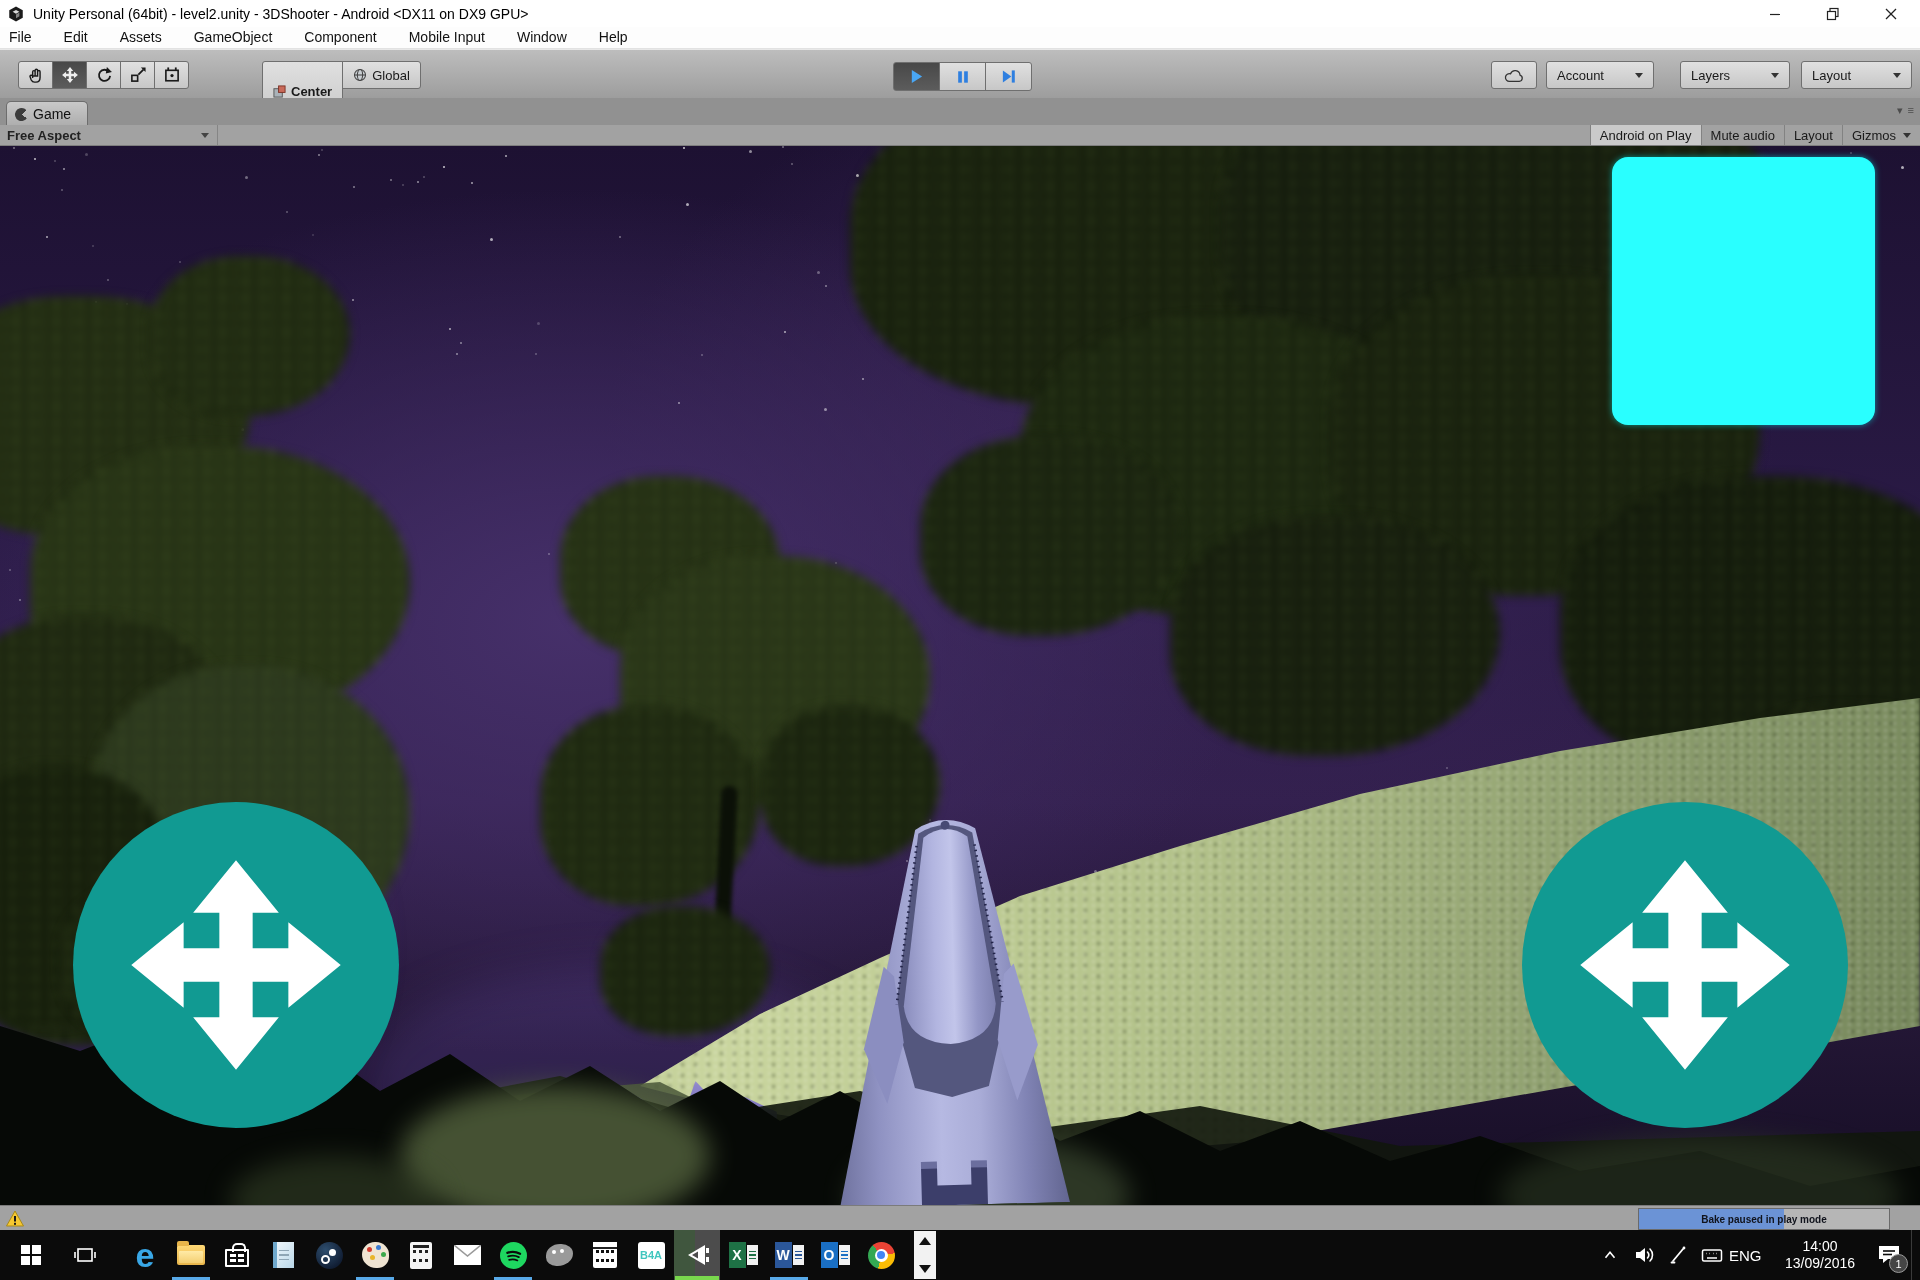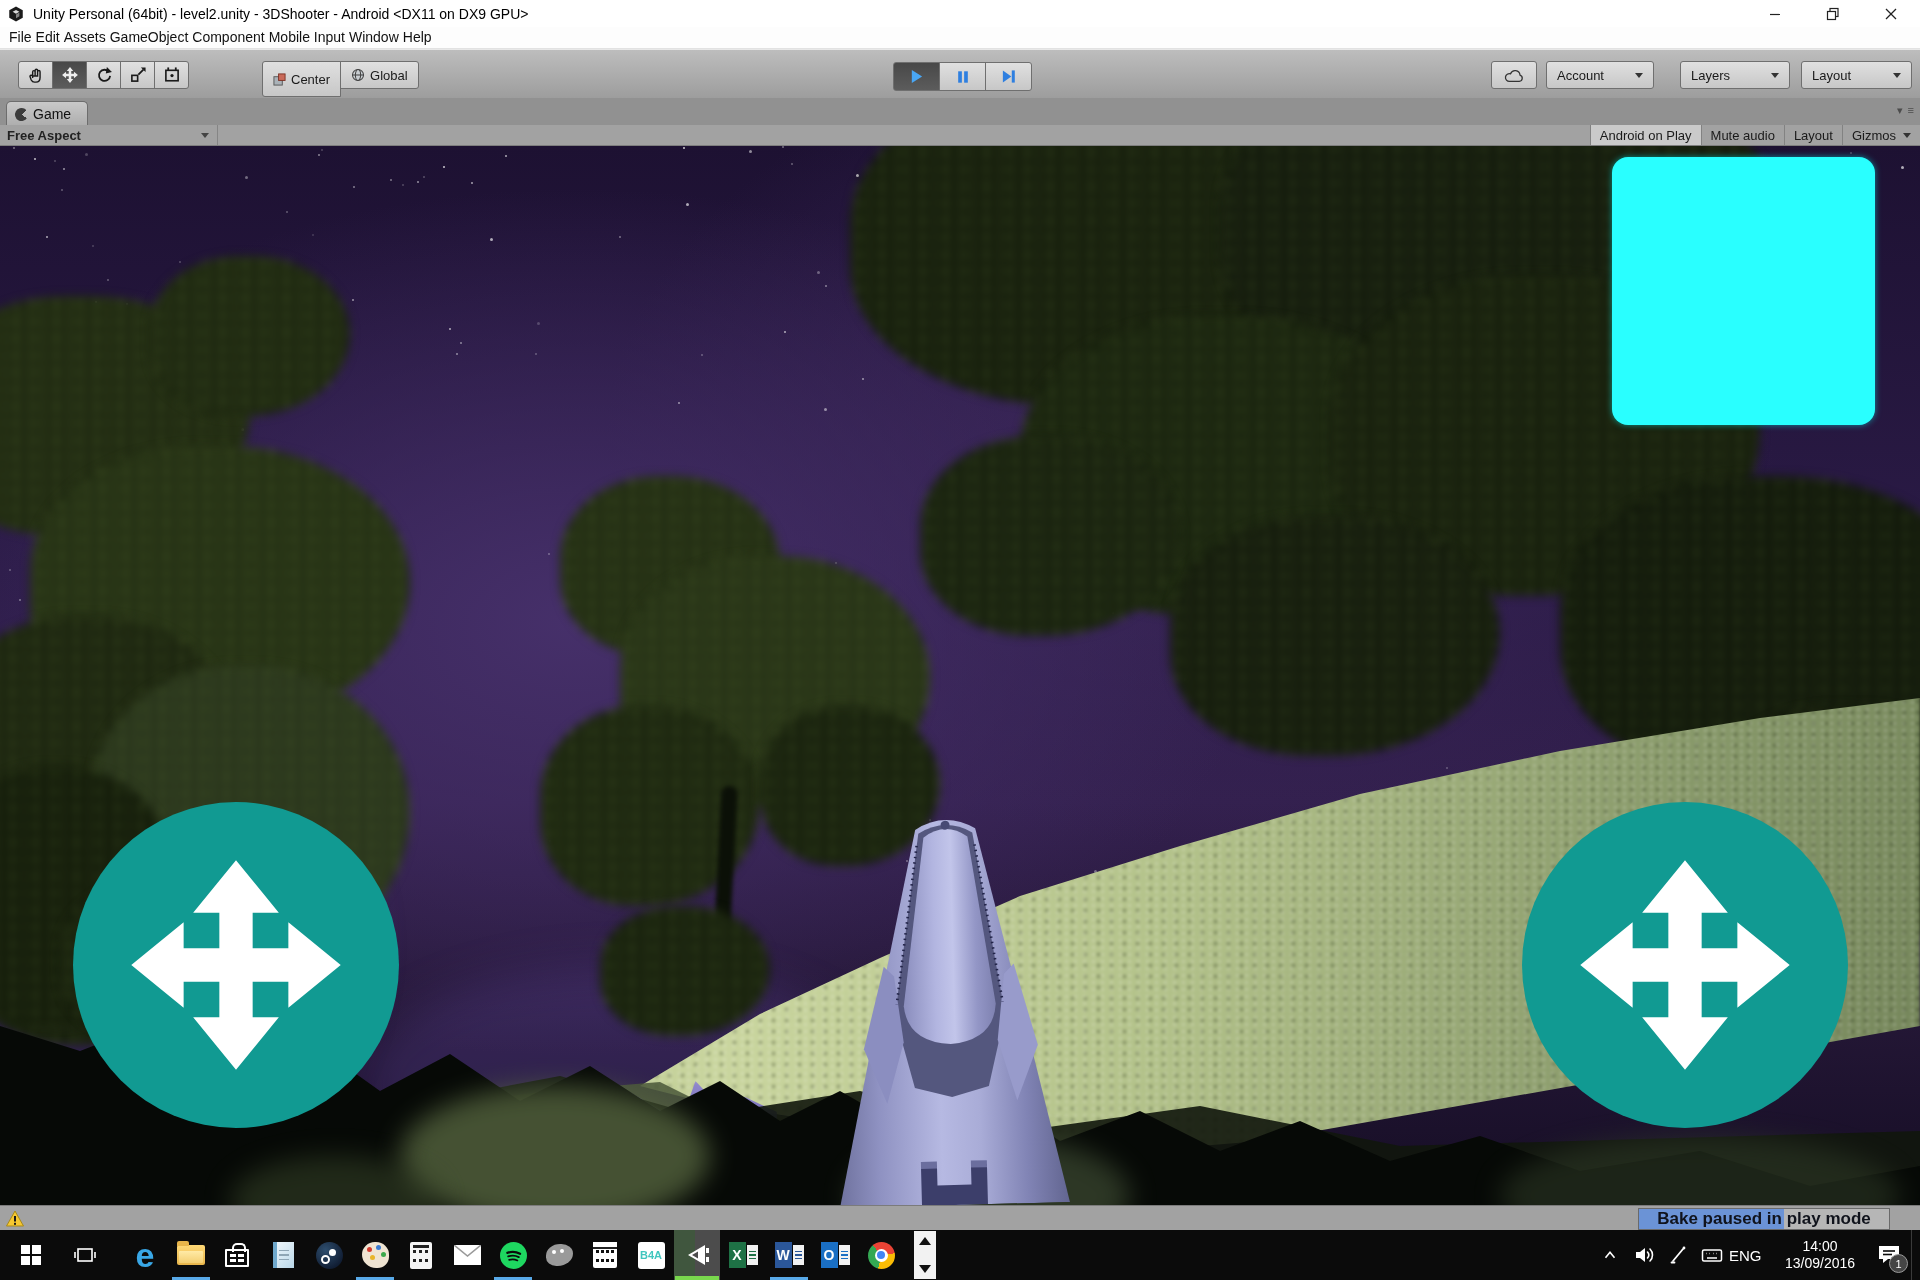--- a/index.html
+++ b/index.html
@@ -5,21 +5,21 @@
   html,body{margin:0;padding:0;}
   body{width:1920px;height:1280px;position:relative;overflow:hidden;background:#000;
        font-family:"Liberation Sans",sans-serif;-webkit-font-smoothing:antialiased;}
   
   #titlebar{position:absolute;left:0;top:0;width:1920px;height:27px;background:#fff;display:flex;align-items:center;}
   #titlebar .appicon{width:18px;height:18px;margin:0 8px 0 7px;}
   #titlebar .title{font-size:14px;color:#000;}
   #wincontrols{position:absolute;right:0;top:0;height:27px;display:flex;}
   .winbtn{width:58px;height:27px;display:flex;align-items:center;justify-content:center;}
   #menubar{position:absolute;left:0;top:27px;width:1920px;height:21px;background:#fdfdfd;display:flex;align-items:center;border-bottom:1px solid #e2e2e2;}
-  #menubar .mitem{font-size:14px;color:#111;padding:0 2px;height:21px;line-height:21px;}
+  #menubar .mitem{font-size:14px;color:#111;padding:0 16px;height:21px;line-height:21px;}
   #menubar .mitem:first-child{padding-left:9px;}
   
   #toolbar{position:absolute;left:0;top:49px;width:1920px;height:48px;
            background:linear-gradient(#bdbdbd,#9d9d9d);border-top:1px solid #e8e8e8;border-bottom:1px solid #6c6c6c;}
   .btngroup{position:absolute;display:flex;}
   .tbtn{height:26px;background:linear-gradient(#e0e0e0,#c7c7c7);border:1px solid #6f6f6f;margin-left:-1px;
         display:flex;align-items:center;justify-content:center;color:#1a1a1a;font-size:13px;}
   .tbtn:first-child{border-radius:3px 0 0 3px;margin-left:0;}
   .tbtn:last-child{border-radius:0 3px 3px 0;}
   .tbtn.single{border-radius:3px;}
@@ -74,21 +74,21 @@
   .gun{position:absolute;left:830px;top:669px;transform:rotate(-1.5deg);transform-origin:50% 100%;}
   .minimap{position:absolute;left:1612px;top:11px;width:263px;height:268px;border-radius:16px;box-shadow:0 0 6px rgba(0,255,255,.5);}
   .dpad{position:absolute;width:326px;height:326px;border-radius:50%;display:flex;align-items:center;justify-content:center;}
   .dpad svg{width:238px;height:238px;}
   
   #statusbar{position:absolute;left:0;top:1205px;width:1920px;height:25px;background:#a2a2a2;border-top:1px solid #7b7b7b;display:flex;align-items:center;}
   #statusbar .warn{margin:0 7px 0 6px;}
   #statusbar .wtext{font-size:13px;color:#1c1c1c;white-space:nowrap;}
   #bakebar{position:absolute;right:30px;top:2px;width:250px;height:20px;border:1px solid #6a6a6a;background:#b6b6b6;overflow:hidden;}
   #bakefill{position:absolute;left:0;top:0;bottom:0;width:58%;}
-  #bakebar .blabel{position:absolute;inset:0;display:flex;align-items:center;justify-content:center;font-size:17px;font-weight:bold;color:#10131c;}
+  #bakebar .blabel{position:absolute;inset:0;display:flex;align-items:center;justify-content:center;font-size:10px;font-weight:bold;color:#10131c;}
   
   #taskbar{position:absolute;left:0;top:1230px;width:1920px;height:50px;background:#0b0b0b;display:flex;align-items:center;}
   #startbtn{width:62px;height:50px;display:flex;align-items:center;justify-content:center;}
   #searchbox{width:458px;height:50px;background:#2d2d2d;display:flex;align-items:center;position:relative;}
   #searchbox .cring{width:24px;height:24px;border:3px solid #f2f2f2;border-radius:50%;margin:0 12px 0 14px;box-shadow:0 0 0 2px #2d2d2d,0 0 6px rgba(255,255,255,.35);}
   #searchbox input{background:transparent;border:none;outline:none;color:#cfcfcf;font-size:17px;flex:1;font-family:"Liberation Sans",sans-serif;}
   #searchbox input::placeholder{color:#a9a9a9;}
   #searchbox .mic{margin-right:12px;}
   .tb-slot{width:46px;height:50px;display:flex;align-items:center;justify-content:center;position:relative;flex:none;}
   .tb-slot.running:after{content:"";position:absolute;left:4px;right:4px;bottom:0;height:3px;background:#58a9e8;}
@@ -212,21 +212,21 @@
       <svg width="18" height="18" viewBox="0 0 100 100">
         <rect x="16" y="24" width="68" height="58" fill="none" stroke="#1a1a1a" stroke-width="9"></rect>
         <rect x="24" y="8" width="10" height="14" fill="#1a1a1a"></rect>
         <rect x="66" y="8" width="10" height="14" fill="#1a1a1a"></rect>
         <circle cx="50" cy="53" r="9" fill="#1a1a1a"></circle>
       </svg>
     </div>
   </div>
 
   <div class="btngroup" style="left:262px;top:11px;">
-    <div class="tbtn" style="padding:4px 10px;">
+    <div class="tbtn" style="padding:16px 10px;font-weight:bold;">
       <svg width="13" height="13" viewBox="0 0 14 14" style="margin-right:5px;">
         <rect x="1" y="4" width="9" height="9" fill="#aab2b8" stroke="#555" stroke-width="1"></rect>
         <rect x="6" y="1" width="7" height="7" fill="#c96a5a" stroke="#7d3326" stroke-width="1"></rect>
       </svg>
       <span>Center</span>
     </div>
     <div class="tbtn" style="padding:0 10px;">
       <svg width="14" height="14" viewBox="0 0 16 16" style="margin-right:5px;" fill="none" stroke="#444" stroke-width="1.2">
         <circle cx="8" cy="8" r="6.3" fill="#c9ced2"></circle>
         <ellipse cx="8" cy="8" rx="3" ry="6.3"></ellipse>

